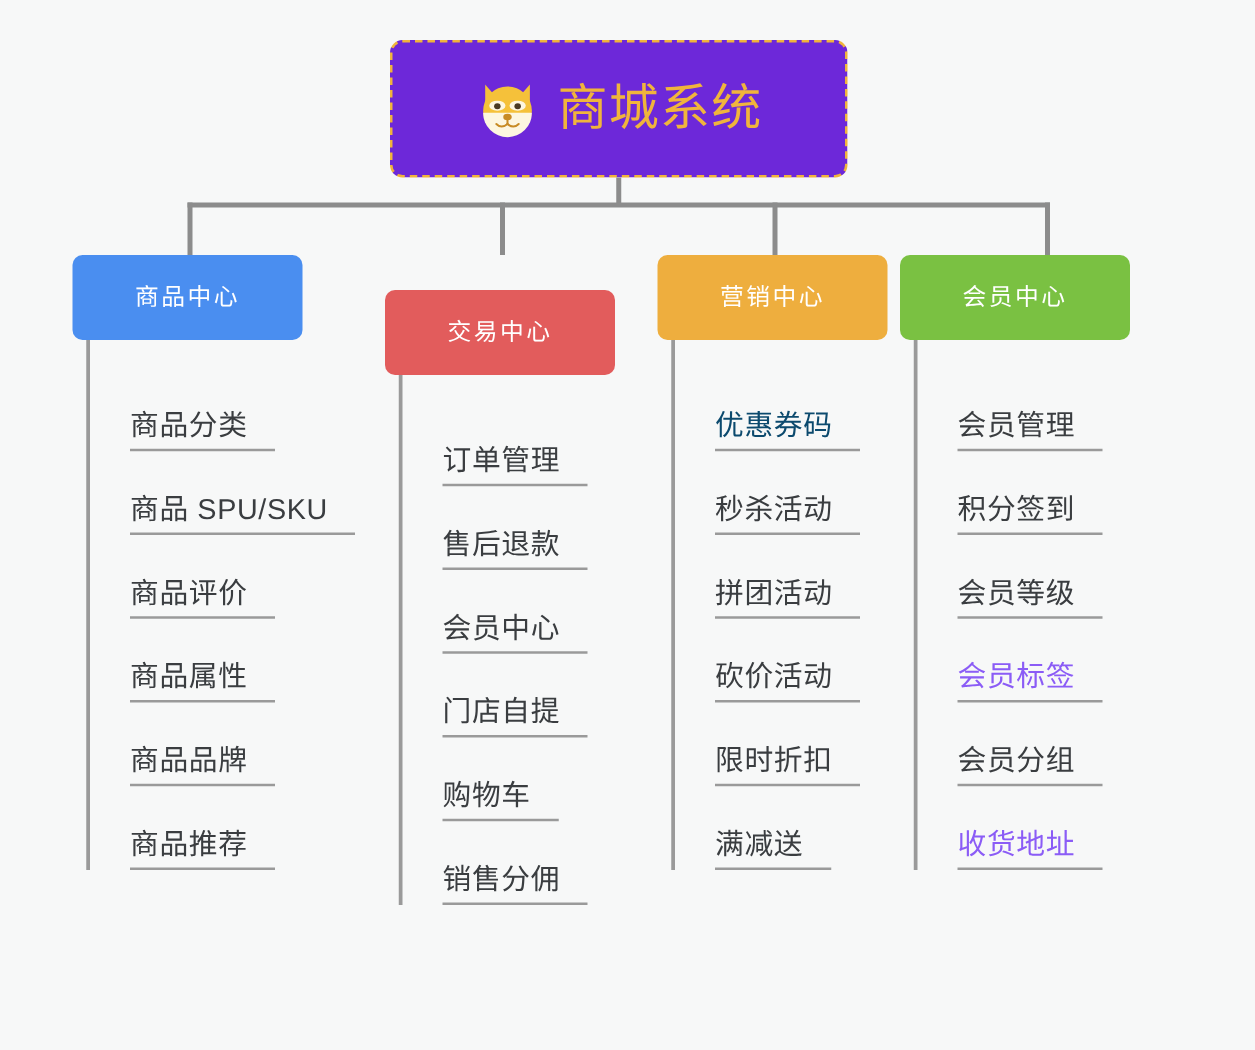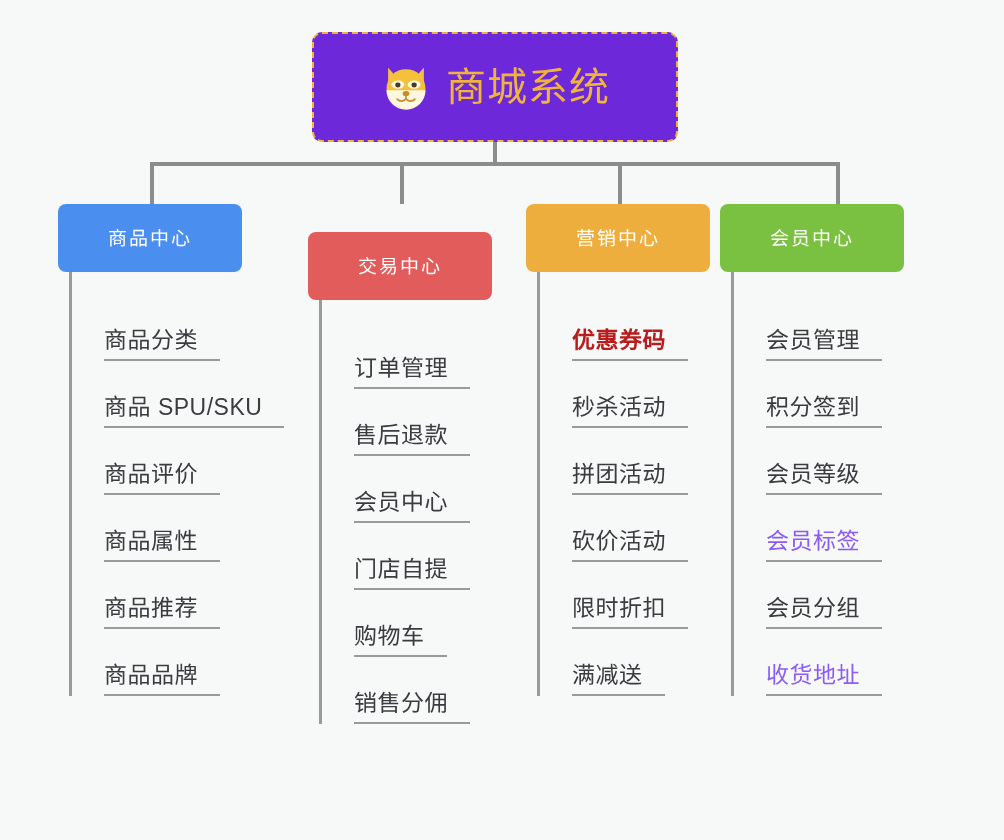--- a/index.html
+++ b/index.html
@@ -172,24 +172,24 @@
       <div class="leaf-item">
           <span class="leaf-underline" style="border-bottom-color: rgb(154, 154, 154);"><span class="leaf-label" style="color: rgb(58, 61, 64);">商品 SPU/SKU</span></span>
         </div>
       <div class="leaf-item">
           <span class="leaf-underline" style="border-bottom-color: rgb(154, 154, 154);"><span class="leaf-label" style="color: rgb(58, 61, 64);">商品评价</span></span>
         </div>
       <div class="leaf-item">
           <span class="leaf-underline" style="border-bottom-color: rgb(154, 154, 154);"><span class="leaf-label" style="color: rgb(58, 61, 64);">商品属性</span></span>
         </div>
       <div class="leaf-item">
+          <span class="leaf-underline" style="border-bottom-color: rgb(154, 154, 154);"><span class="leaf-label" style="color: rgb(58, 61, 64);">商品品牌</span></span>
+        </div>
+      <div class="leaf-item">
           <span class="leaf-underline" style="border-bottom-color: rgb(154, 154, 154);"><span class="leaf-label" style="color: rgb(58, 61, 64);">商品推荐</span></span>
-        </div>
-      <div class="leaf-item">
-          <span class="leaf-underline" style="border-bottom-color: rgb(154, 154, 154);"><span class="leaf-label" style="color: rgb(58, 61, 64);">商品品牌</span></span>
         </div>
     </div>
   </div>
 
   <div class="column" style="left:308px;">
     <div class="cat-box" style="background: rgb(226, 92, 92); margin-top: 28px;">
       <span class="cat-label">交易中心</span>
     </div>
     <div class="leaf-list" style="border-left-color: rgb(154, 154, 154);">
       <div class="leaf-item">
@@ -212,21 +212,21 @@
         </div>
     </div>
   </div>
 
   <div class="column" style="left:526px;">
     <div class="cat-box" style="background: rgb(238, 174, 62);">
       <span class="cat-label">营销中心</span>
     </div>
     <div class="leaf-list" style="border-left-color: rgb(154, 154, 154);">
       <div class="leaf-item">
-          <span class="leaf-underline" style="border-bottom-color: rgb(154, 154, 154);"><span class="leaf-label" style="color: #b91c1c; font-weight: bold;">优惠券码</span></span>
+          <span class="leaf-underline" style="border-bottom-color: rgb(154, 154, 154);"><span class="leaf-label" style="color: #0c4a6e;">优惠券码</span></span>
         </div>
       <div class="leaf-item">
           <span class="leaf-underline" style="border-bottom-color: rgb(154, 154, 154);"><span class="leaf-label" style="color: rgb(58, 61, 64);">秒杀活动</span></span>
         </div>
       <div class="leaf-item">
           <span class="leaf-underline" style="border-bottom-color: rgb(154, 154, 154); margin-top: 33px;"><span class="leaf-label" style="color: rgb(58, 61, 64);">拼团活动</span></span>
         </div>
       <div class="leaf-item">
           <span class="leaf-underline" style="border-bottom-color: rgb(154, 154, 154);"><span class="leaf-label" style="color: rgb(58, 61, 64);">砍价活动</span></span>
         </div>

